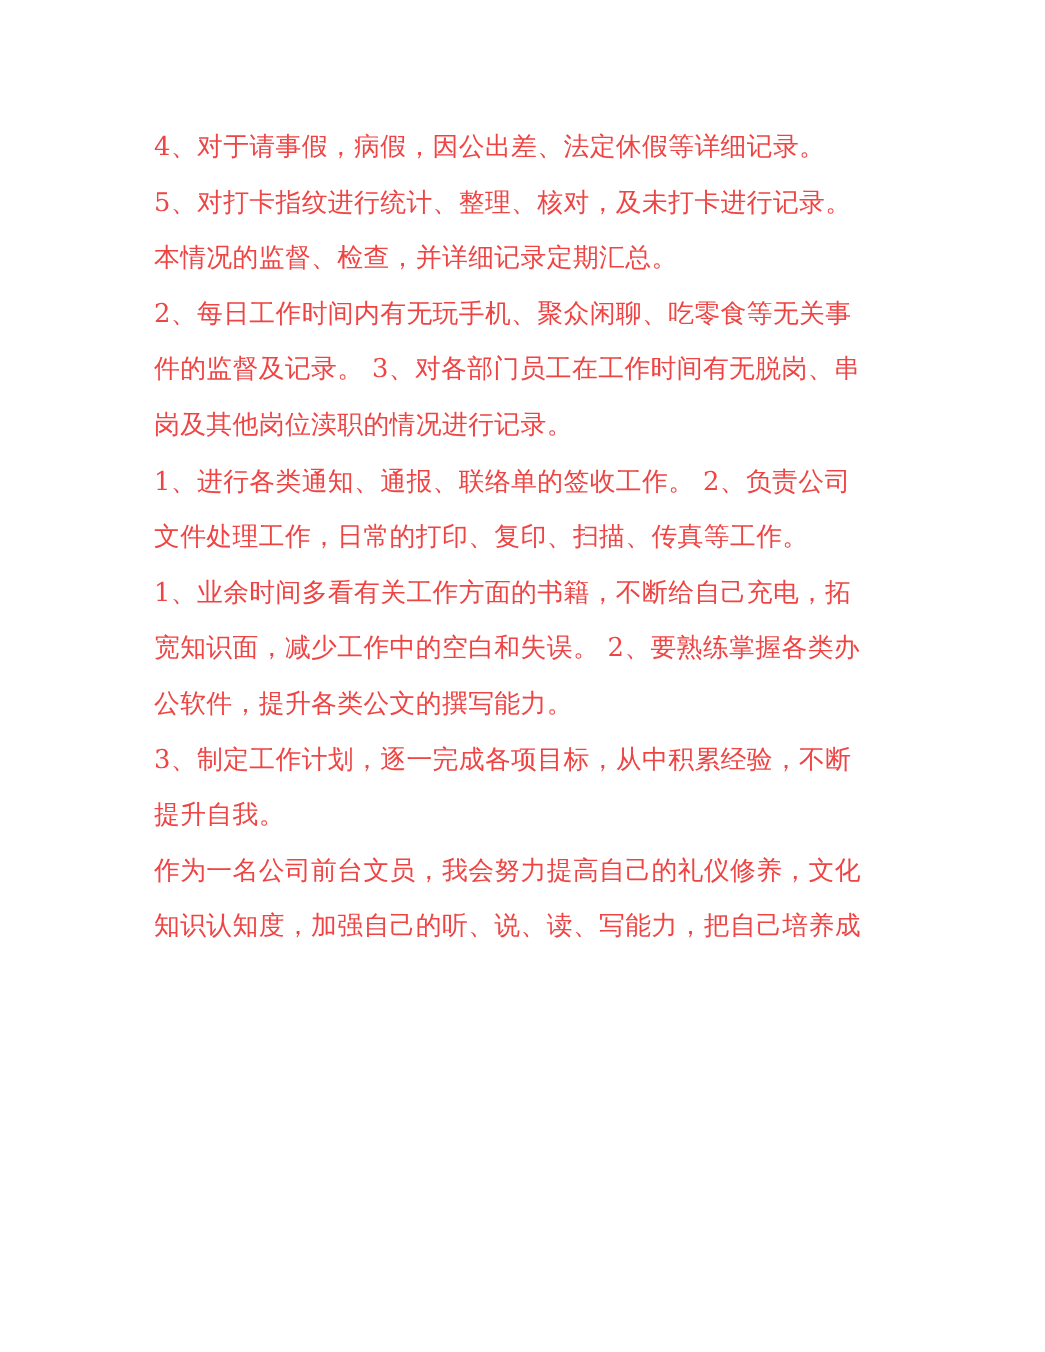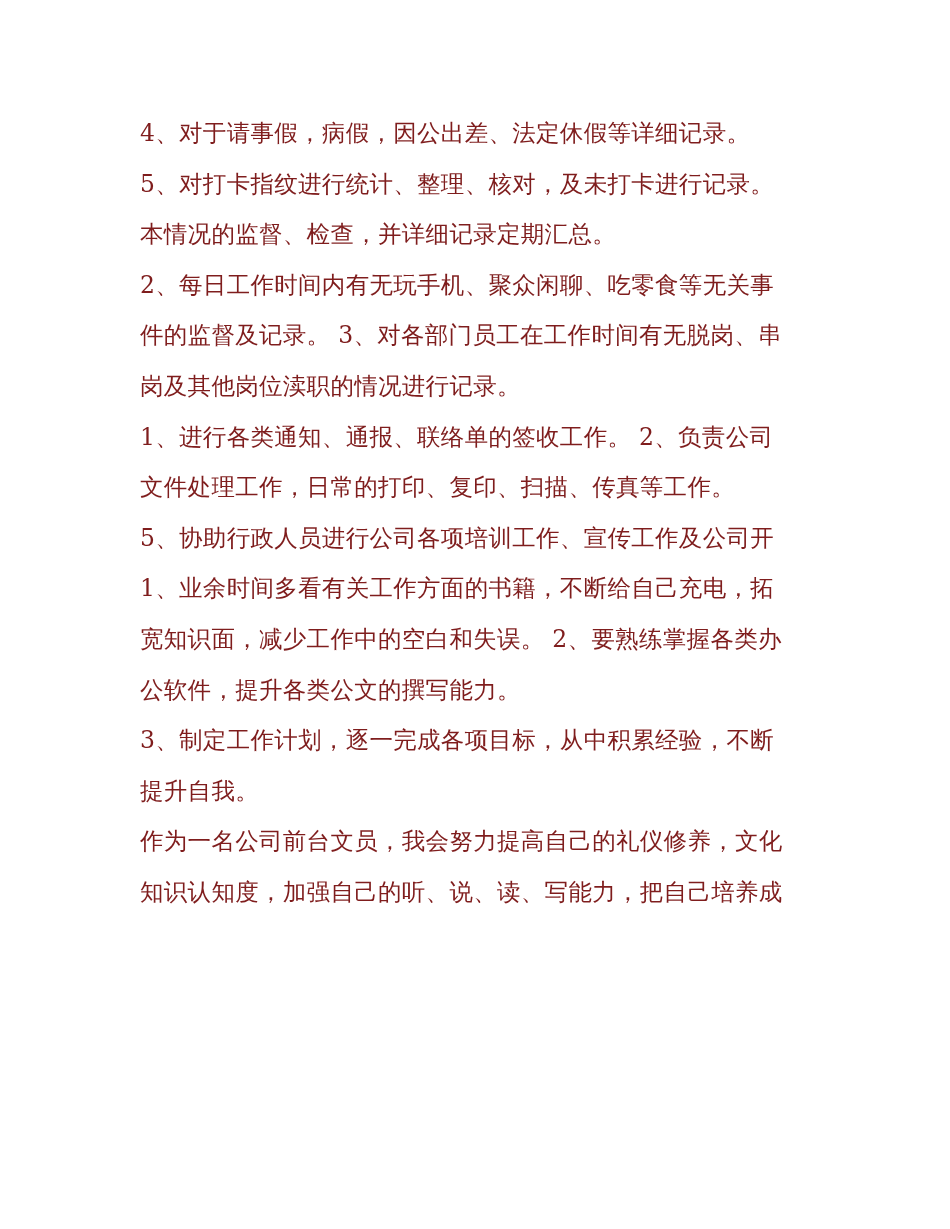--- a/index.html
+++ b/index.html
@@ -26,39 +26,38 @@
       left: 140px;
       top: 108px;
       width: 680px;
     }
     .line {
       display: block;
       height: 50.6px;
       line-height: 50.6px;
       font-family: "DejaVu Serif", "Liberation Serif", serif;
       font-size: 23.5px;
-      color: #7f1d1d;
+      color: #ef4444;
       white-space: nowrap;
       letter-spacing: 0.3px;
     }
   </style>
 </head>
 <body>
 
 <div class="page">
   <div class="content">
     <span class="line">4、对于请事假，病假，因公出差、法定休假等详细记录。</span>
     <span class="line">5、对打卡指纹进行统计、整理、核对，及未打卡进行记录。</span>
     <span class="line">本情况的监督、检查，并详细记录定期汇总。</span>
     <span class="line">2、每日工作时间内有无玩手机、聚众闲聊、吃零食等无关事</span>
     <span class="line">件的监督及记录。 3、对各部门员工在工作时间有无脱岗、串</span>
     <span class="line">岗及其他岗位渎职的情况进行记录。</span>
     <span class="line">1、进行各类通知、通报、联络单的签收工作。 2、负责公司</span>
     <span class="line">文件处理工作，日常的打印、复印、扫描、传真等工作。</span>
-    <span class="line">5、协助行政人员进行公司各项培训工作、宣传工作及公司开</span>
     <span class="line">1、业余时间多看有关工作方面的书籍，不断给自己充电，拓</span>
     <span class="line">宽知识面，减少工作中的空白和失误。 2、要熟练掌握各类办</span>
     <span class="line">公软件，提升各类公文的撰写能力。</span>
     <span class="line">3、制定工作计划，逐一完成各项目标，从中积累经验，不断</span>
     <span class="line">提升自我。</span>
     <span class="line">作为一名公司前台文员，我会努力提高自己的礼仪修养，文化</span>
     <span class="line">知识认知度，加强自己的听、说、读、写能力，把自己培养成</span>
   </div>
 </div>
 

